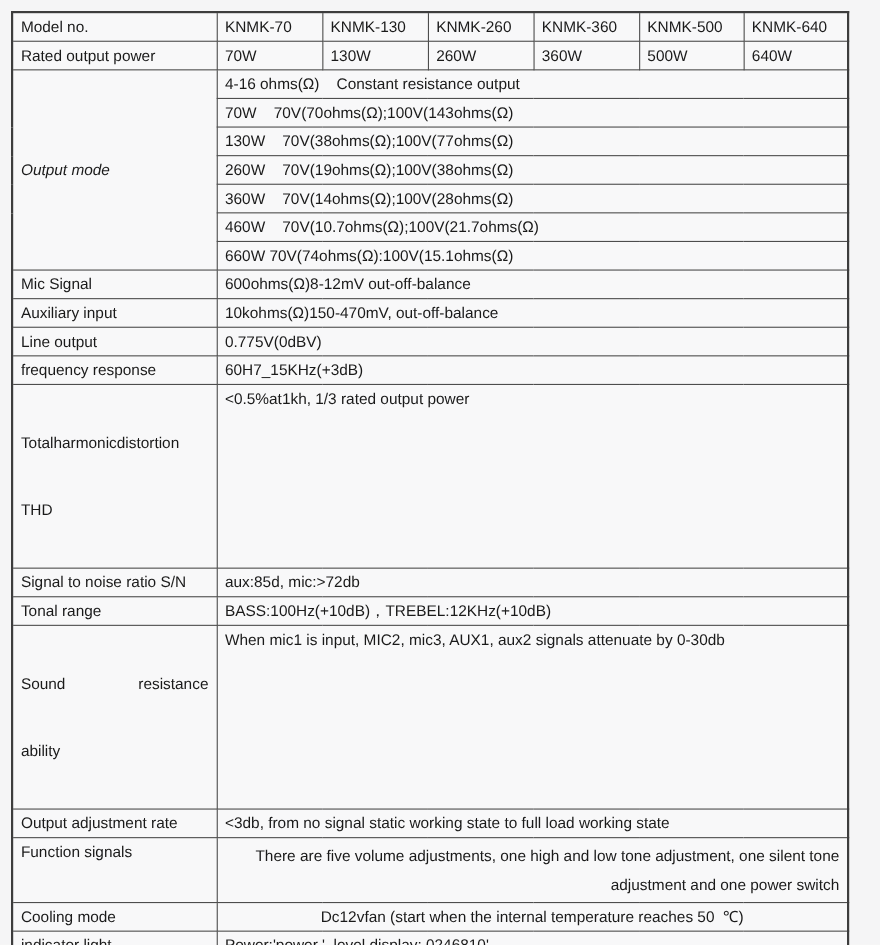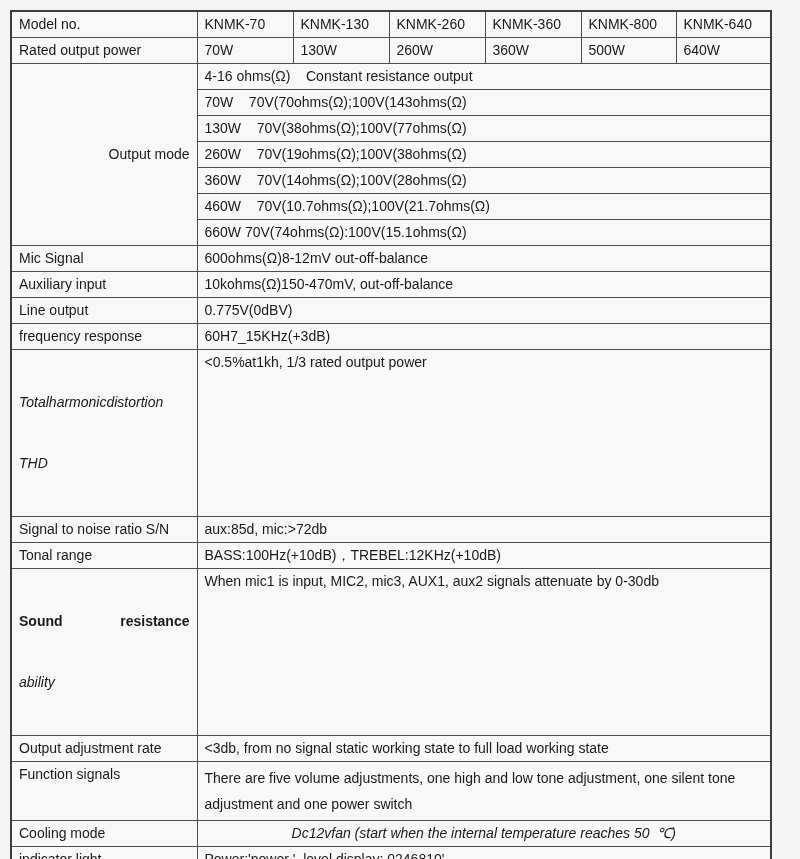--- a/index.html
+++ b/index.html
@@ -24,25 +24,25 @@
     padding: 3px 7px;
     vertical-align: top;
     line-height: 19px;
     white-space: pre-wrap;
     overflow: hidden;
     margin-left: 26px;
   }
   .spec tr { height: 26px; }
   .spec tr.r-tall { height: 51px; }
   .spec tr.r-func { height: 52px; }
-  td.om-label { text-align: right; vertical-align: middle; }
-  td.center { text-align: center; font-style: italic; }
-  .bline { display: block; line-height: 23px; font-style: italic; }
-  .jline { display: flex; justify-content: space-between; line-height: 23px; font-weight: bold; }
-  td.spacious { line-height: 26px; }
+  td.om-label { text-align: left; vertical-align: middle; font-style: italic; }
+  td.center { text-align: center; }
+  .bline { display: block; line-height: 23px; }
+  .jline { display: flex; justify-content: space-between; line-height: 23px; }
+  td.spacious { line-height: 26px; text-align: right; }
 </style>
 </head>
 <body>
 
 <div class="spec-table-wrap">
   <table class="spec">
     <colgroup>
       <col style="width:186px">
         <col style="width:96px">
         <col style="width:96px">
@@ -52,21 +52,21 @@
         <col style="width:95px">
     </colgroup>
     <tbody>
 
       <tr>
         <td>Model no.</td>
         <td>KNMK-70</td>
         <td>KNMK-130</td>
         <td>KNMK-260</td>
         <td>KNMK-360</td>
-        <td>KNMK-800</td>
+        <td>KNMK-500</td>
         <td>KNMK-640</td>
       </tr>
 
       <tr>
         <td>Rated output power</td>
         <td>70W</td>
         <td>130W</td>
         <td>260W</td>
         <td>360W</td>
         <td>500W</td>

